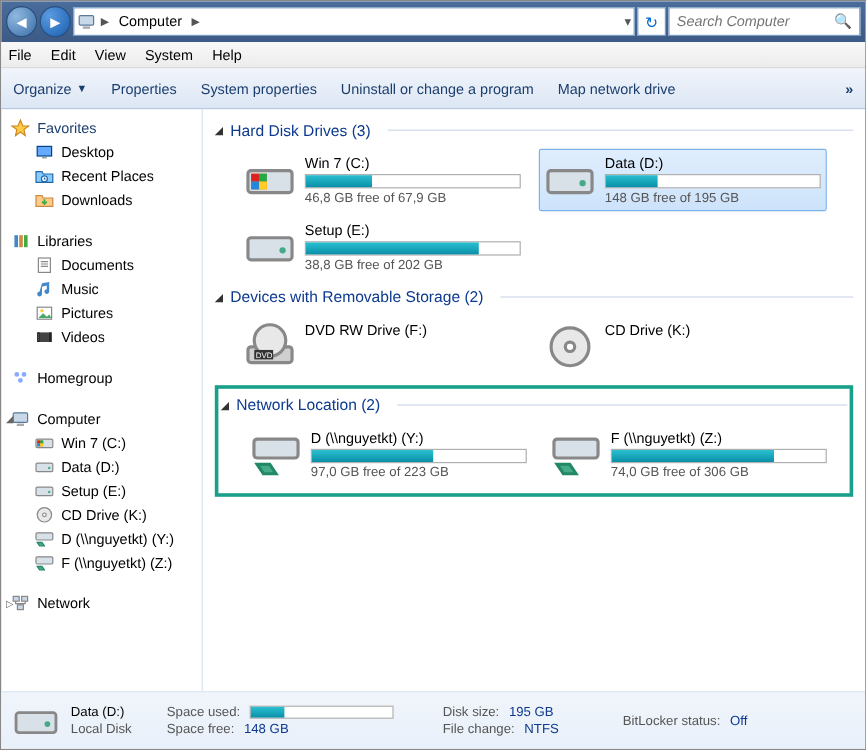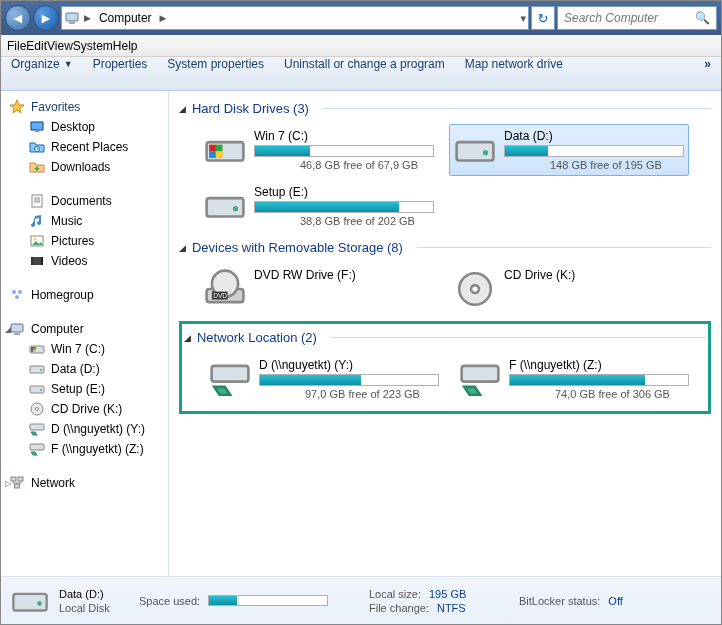--- a/index.html
+++ b/index.html
@@ -12,25 +12,25 @@
 .breadcrumb { flex: 1; height: 24px; background: #fff; border: 1px solid #7a9cc4; display: flex; align-items: center; padding: 0 2px; gap: 4px; }
 .bc-icon { width: 16px; height: 16px; display: inline-block; }
 .bc-text { color: #000; padding: 0 4px; }
 .bc-arrow { color: #555; font-size: 9px; }
 .refresh-btn { width: 24px; height: 24px; background: #fff; border: 1px solid #7a9cc4; display: flex; align-items: center; justify-content: center; color: #0066cc; font-size: 13px; cursor: pointer; }
 .search-box { width: 160px; height: 24px; background: #fff; border: 1px solid #7a9cc4; padding: 0 6px; display: flex; align-items: center; }
 .search-box input { border: none; outline: none; width: 100%; font-style: italic; color: #a16207; font-size: 12px; }
 .search-box .sicon { color: #888; }
 
 
-.menubar { height: 22px; background: linear-gradient(#f8f8f8, #ececec); border-bottom: 1px solid #d0d0d0; display: flex; align-items: center; padding: 0 6px; }
+.menubar { height: 22px; background: linear-gradient(#f8f8f8, #ececec); border-bottom: 1px solid #d0d0d0; display: flex; align-items: center; padding: 0 6px; gap: 16px; }
 .menubar span { cursor: pointer; }
 
 
-.toolbar { height: 34px; background: linear-gradient(#f1f5fb, #dce6f4); border-bottom: 1px solid #b8c8de; display: flex; align-items: flex-start; padding: 0 10px; gap: 20px; color: #1a3e6e; }
+.toolbar { height: 34px; background: linear-gradient(#f1f5fb, #dce6f4); border-bottom: 1px solid #b8c8de; display: flex; align-items: center; padding: 0 10px; gap: 20px; color: #1a3e6e; }
 .toolbar .item { cursor: pointer; display: flex; align-items: center; gap: 4px; }
 .toolbar .chev { font-size: 9px; }
 .toolbar .more { margin-left: auto; font-weight: bold; }
 
 
 .body { display: flex; height: calc(100% - 34px - 22px - 34px - 48px); }
 .sidebar { width: 168px; border-right: 1px solid #d9e3ef; overflow-y: auto; padding: 6px 0; position: relative; }
 .sidebar .group { margin-bottom: 14px; }
 .sidebar .group-title { display: flex; align-items: center; gap: 6px; padding: 2px 8px; cursor: pointer; }
 .sidebar .group-title.fav { color: #1a3e6e; }
@@ -45,21 +45,21 @@
 .section-header .tri { font-size: 9px; color: #333; }
 .section-header .divider { flex: 1; height: 1px; background: #d0d8e8; margin-left: 8px; }
 .drive-grid { display: flex; flex-wrap: wrap; gap: 4px 10px; padding: 4px 0 4px 20px; }
 .drive { display: flex; gap: 8px; width: 240px; padding: 4px; border: 1px solid transparent; border-radius: 2px; cursor: pointer; }
 .drive.selected { background: linear-gradient(#e0eefd, #cde3fb); border-color: #7bb2eb; }
 .drive-icon { width: 42px; height: 42px; flex-shrink: 0; }
 .drive-info { flex: 1; display: flex; flex-direction: column; gap: 2px; }
 .drive-name { color: #000; }
 .usage-bar { width: 100%; height: 12px; border: 1px solid #b0b0b0; background: #fff; position: relative; }
 .usage-fill { height: 100%; background: linear-gradient(#2ac0d0, #0a8fa8); }
-.usage-text { font-size: 11px; color: #555; margin-left: 46px; }
+.usage-text { font-size: 11px; color: #555; }
 .highlight-box { border: 3px solid #1aa08a; padding: 2px; margin: 2px 0; }
 
 
 .statusbar { height: 48px; border-top: 1px solid #d9e3ef; background: linear-gradient(#f1f5fb, #e8f0fa); display: flex; align-items: center; padding: 4px 10px; gap: 10px; font-size: 11px; }
 .status-icon { width: 38px; height: 38px; }
 .status-cols { display: flex; flex-direction: column; gap: 2px; flex: 1; }
 .status-row { display: flex; align-items: center; gap: 8px; }
 .status-lbl { color: #555; }
 .status-val { color: #0d3a8f; }
 .status-bar-mini { width: 120px; height: 11px; border: 1px solid #b0b0b0; background: #fff; }
@@ -225,20 +225,26 @@
           <span class="node-text">Recent Places</span>
         </div>
       <div class="node">
           <span class="nicon"><svg class="isvg" viewBox="0 0 16 16">
               <use href="#i-downloads"></use>
             </svg></span>
           <span class="node-text">Downloads</span>
         </div>
     </div>
     <div class="group">
+      <div class="group-title">
+          <span class="gicon"><svg class="isvg" viewBox="0 0 16 16">
+              <use href="#i-lib"></use>
+            </svg></span>
+          <span>Libraries</span>
+        </div>
       <div class="node">
           <span class="nicon"><svg class="isvg" viewBox="0 0 16 16">
               <use href="#i-doc"></use>
             </svg></span>
           <span class="node-text">Documents</span>
         </div>
       <div class="node">
           <span class="nicon"><svg class="isvg" viewBox="0 0 16 16">
               <use href="#i-music"></use>
             </svg></span>
@@ -362,21 +368,21 @@
           <div class="usage-bar">
               <div class="usage-fill" style="width:81%"></div>
             </div>
           <span class="usage-text">38,8 GB free of 202 GB</span>
         </div>
       </div>
     </div>
 
     <div class="section-header">
         <span class="tri">◢</span>
-        <span>Devices with Removable Storage (8)</span>
+        <span>Devices with Removable Storage (2)</span>
         <span class="divider"></span>
       </div>
     <div class="drive-grid">
       <div class="drive">
         <span class="drive-icon"><svg class="isvg" viewBox="0 0 16 16">
               <use href="#i-dvd"></use>
             </svg></span>
         <div class="drive-info">
             <span class="drive-name">DVD RW Drive (F:)</span>
           </div>
@@ -435,24 +441,28 @@
     <span>Data (D:)</span>
     <span class="status-lbl">Local Disk</span>
   </div>
   <div class="status-cols" style="flex:0 0 auto;width:220px">
     <div class="status-row">
         <span class="status-lbl">Space used:</span>
         <div class="status-bar-mini">
           <div class="fill" style="width:24%"></div>
         </div>
       </div>
+    <div class="status-row">
+        <span class="status-lbl">Space free:</span>
+        <span class="status-val">148 GB</span>
+      </div>
   </div>
   <div class="status-cols" style="flex:0 0 auto;width:140px">
     <div class="status-row">
-        <span class="status-lbl">Local size:</span>
+        <span class="status-lbl">Disk size:</span>
         <span class="status-val">195 GB</span>
       </div>
     <div class="status-row">
         <span class="status-lbl">File change:</span>
         <span class="status-val">NTFS</span>
       </div>
   </div>
   <div class="status-cols" style="flex:1;">
     <div class="status-row">
         <span class="status-lbl">BitLocker status:</span>

